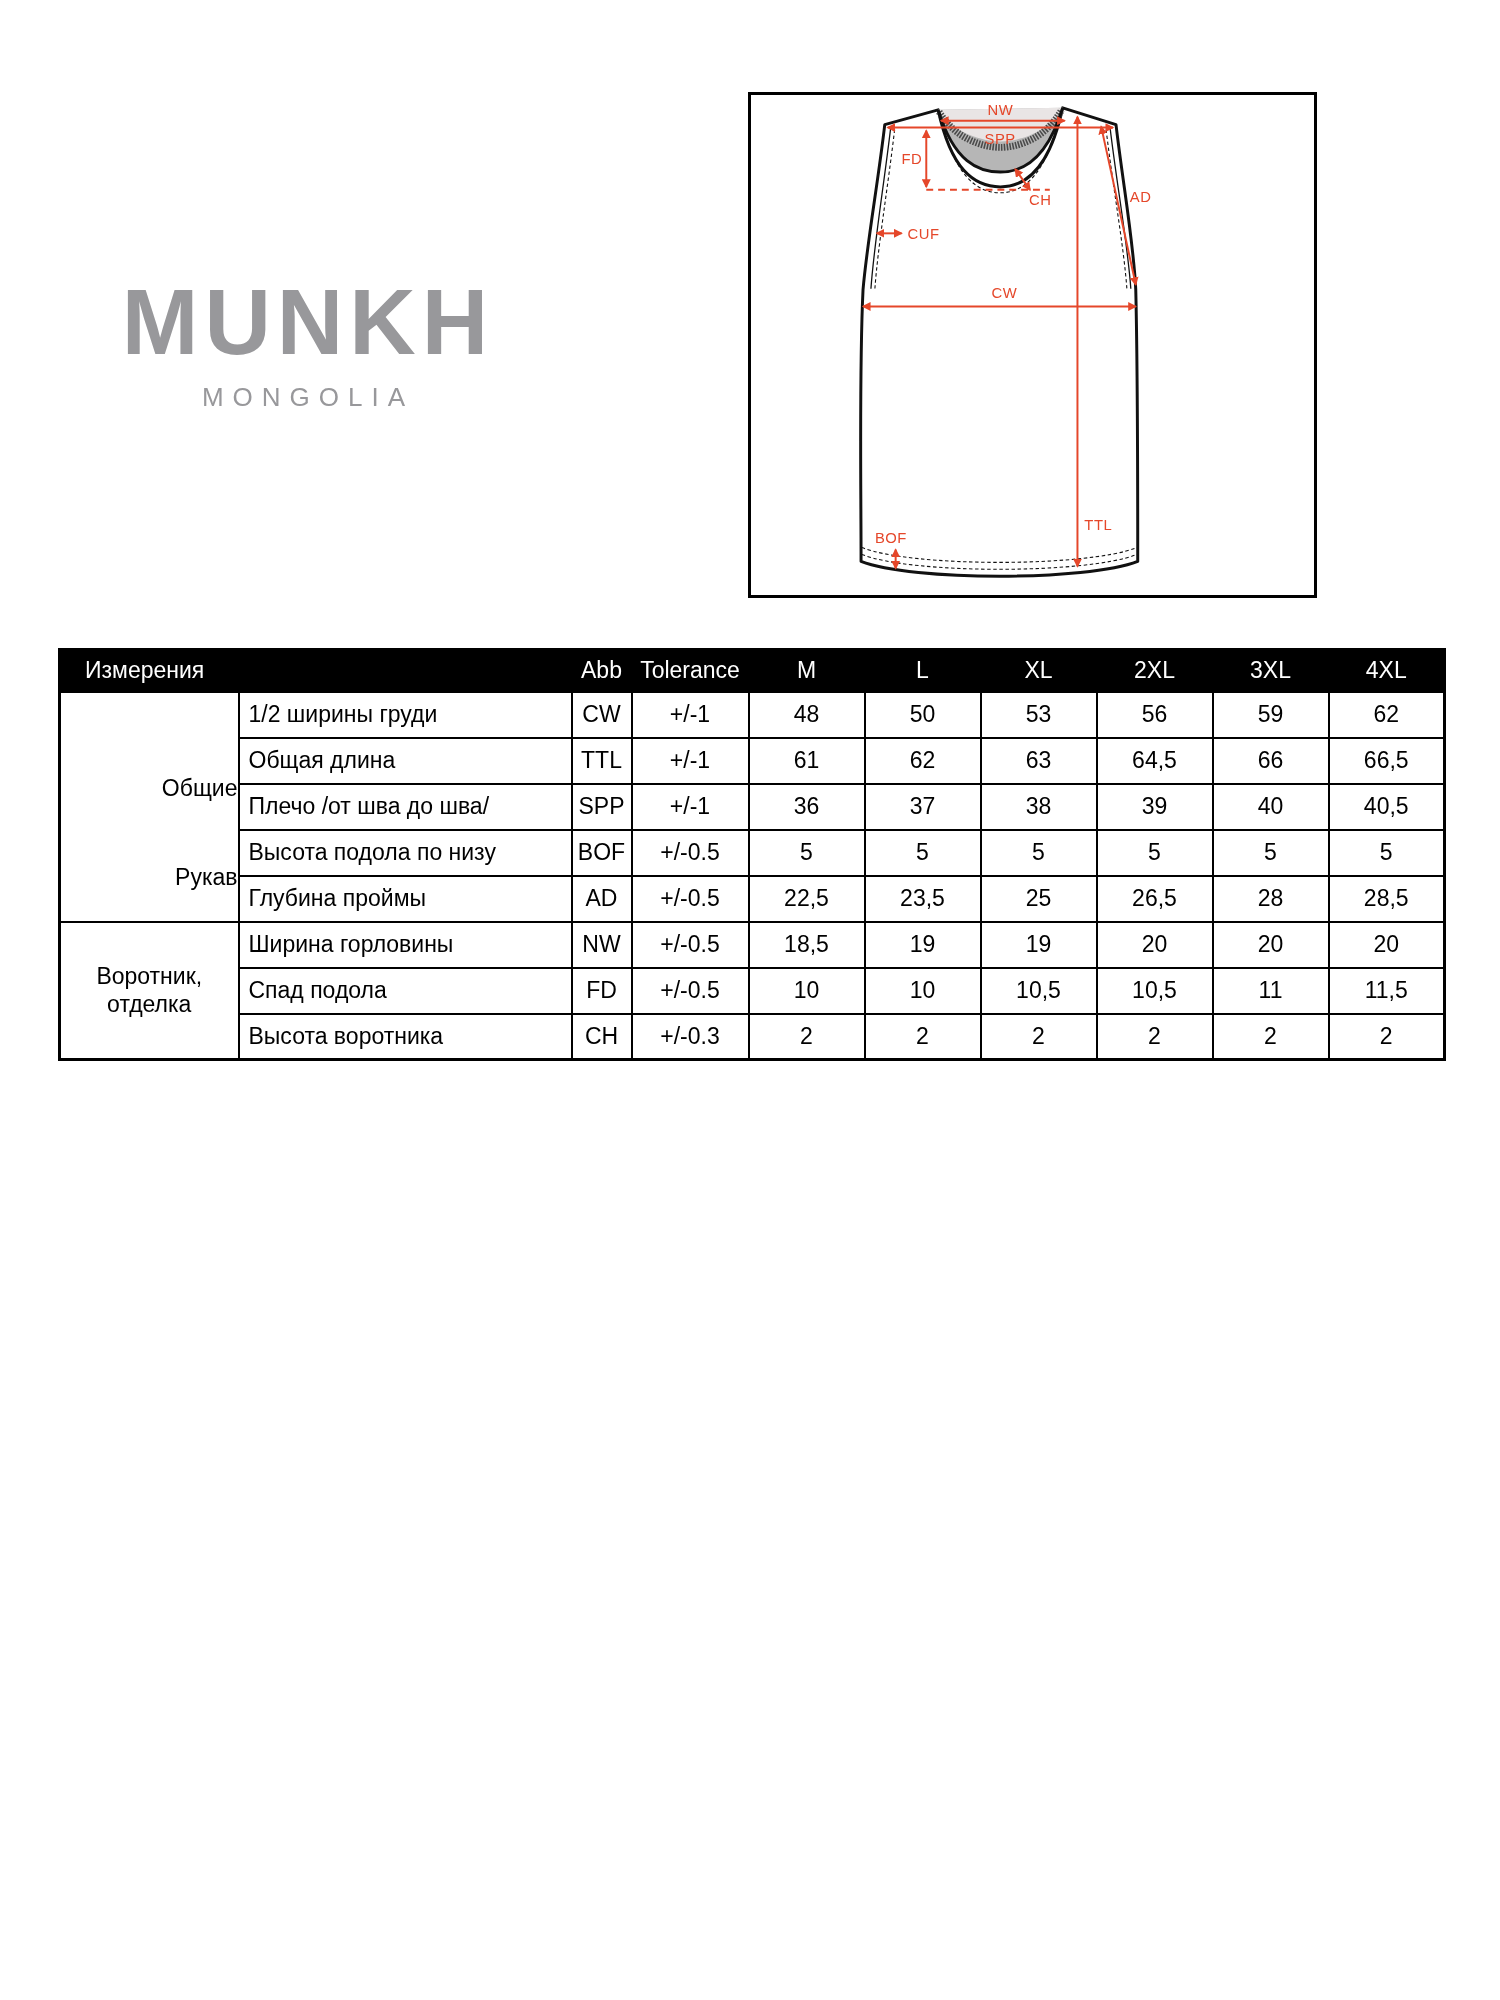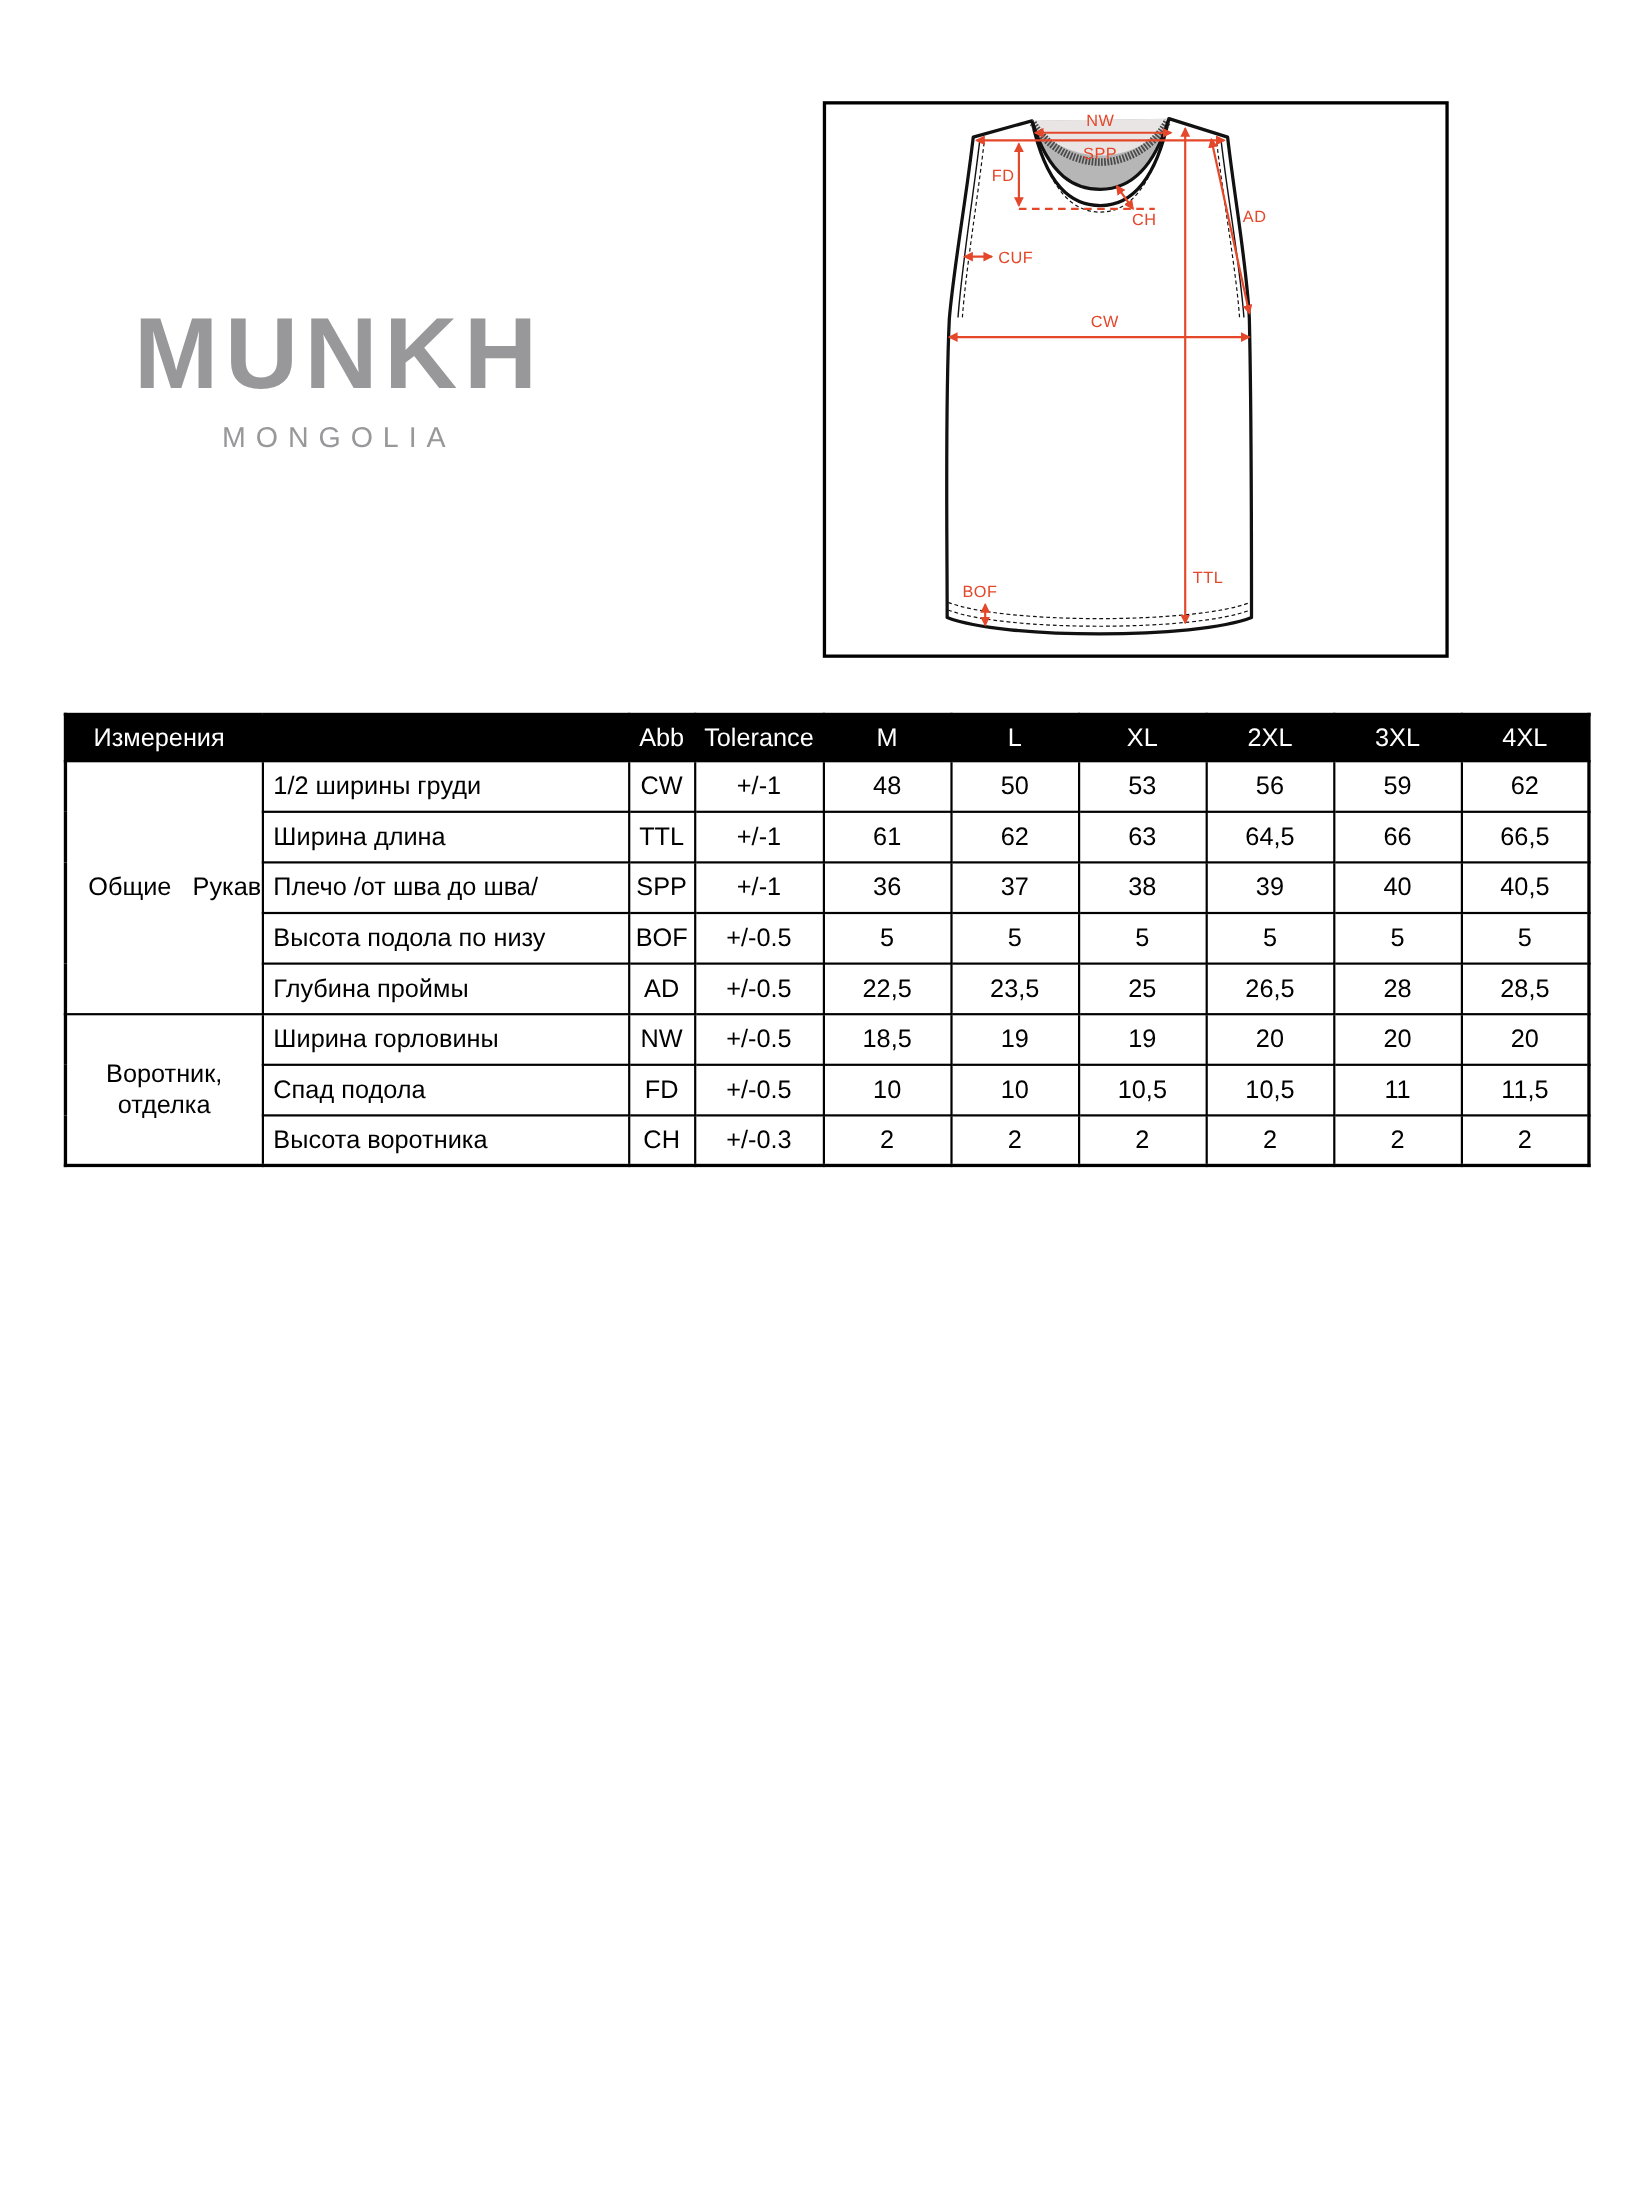--- a/index.html
+++ b/index.html
@@ -34,21 +34,21 @@
   .size-table{position:absolute;left:58px;top:648px;border-radius:13px;}
   table{border-collapse:collapse;table-layout:fixed;width:1385px;font-size:23px;color:#000;border:3px solid var(--table-border);}
   col.c-group{width:179px;} col.c-name{width:333px;} col.c-abb{width:60px;} col.c-tol{width:117px;} col.c-size{width:116px;}
   thead tr{height:42px;background:var(--header-bg);color:var(--header-fg);}
   thead th{font-weight:normal;border:2px solid var(--header-bg);}
   th.h-measure{text-align:left;padding-left:24px;}
   tbody tr{height:46px;}
   tbody td{border:2px solid var(--table-border);text-align:center;overflow:hidden;}
   td.name{text-align:left;padding-left:9px;}
   td.group{vertical-align:middle;text-align:center;padding:0;}
-  .group-split{display:flex;flex-direction:row;height:178px;}
+  .group-split{display:flex;flex-direction:column;height:178px;align-items:flex-end;}
   .group-split .ga{flex:4;display:flex;align-items:center;justify-content:center;}
   .group-split .gb{flex:1;display:flex;align-items:center;justify-content:center;}
   .prewrap{white-space:pre-line;line-height:1.25;}
 </style>
 </head>
 <body>
 
 <div class="page">
 
   <div class="logo">
@@ -153,21 +153,21 @@
           <td>CW</td>
           <td>+/-1</td>
           <td>48</td>
           <td>50</td>
           <td>53</td>
           <td>56</td>
           <td>59</td>
           <td>62</td>
         </tr>
         <tr>
-          <td class="name">Ширина длина</td>
+          <td class="name">Общая длина</td>
           <td>TTL</td>
           <td>+/-1</td>
           <td>61</td>
           <td>62</td>
           <td>63</td>
           <td>64,5</td>
           <td>66</td>
           <td>66,5</td>
         </tr>
         <tr>

